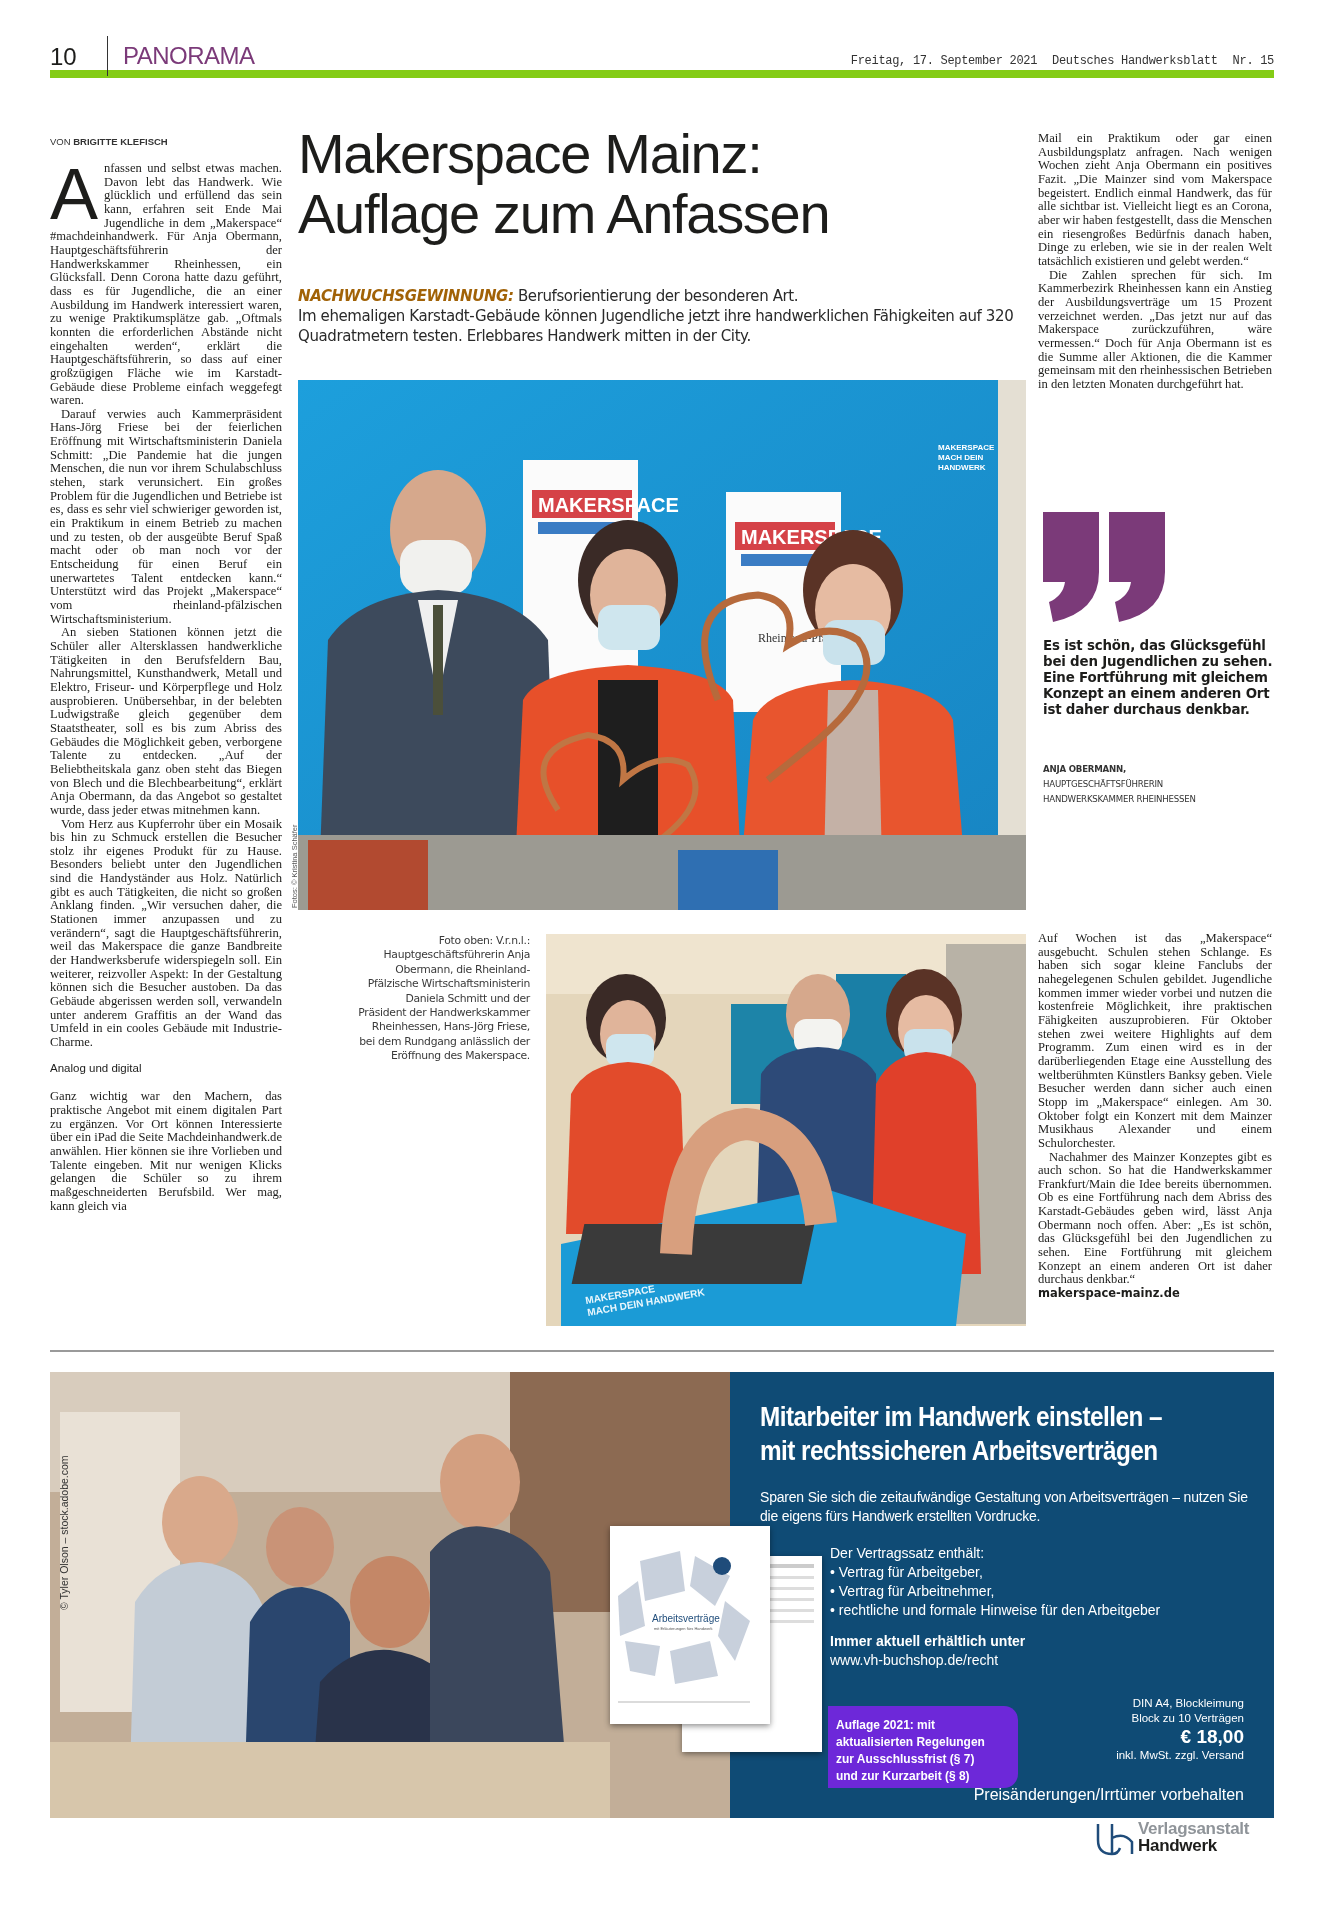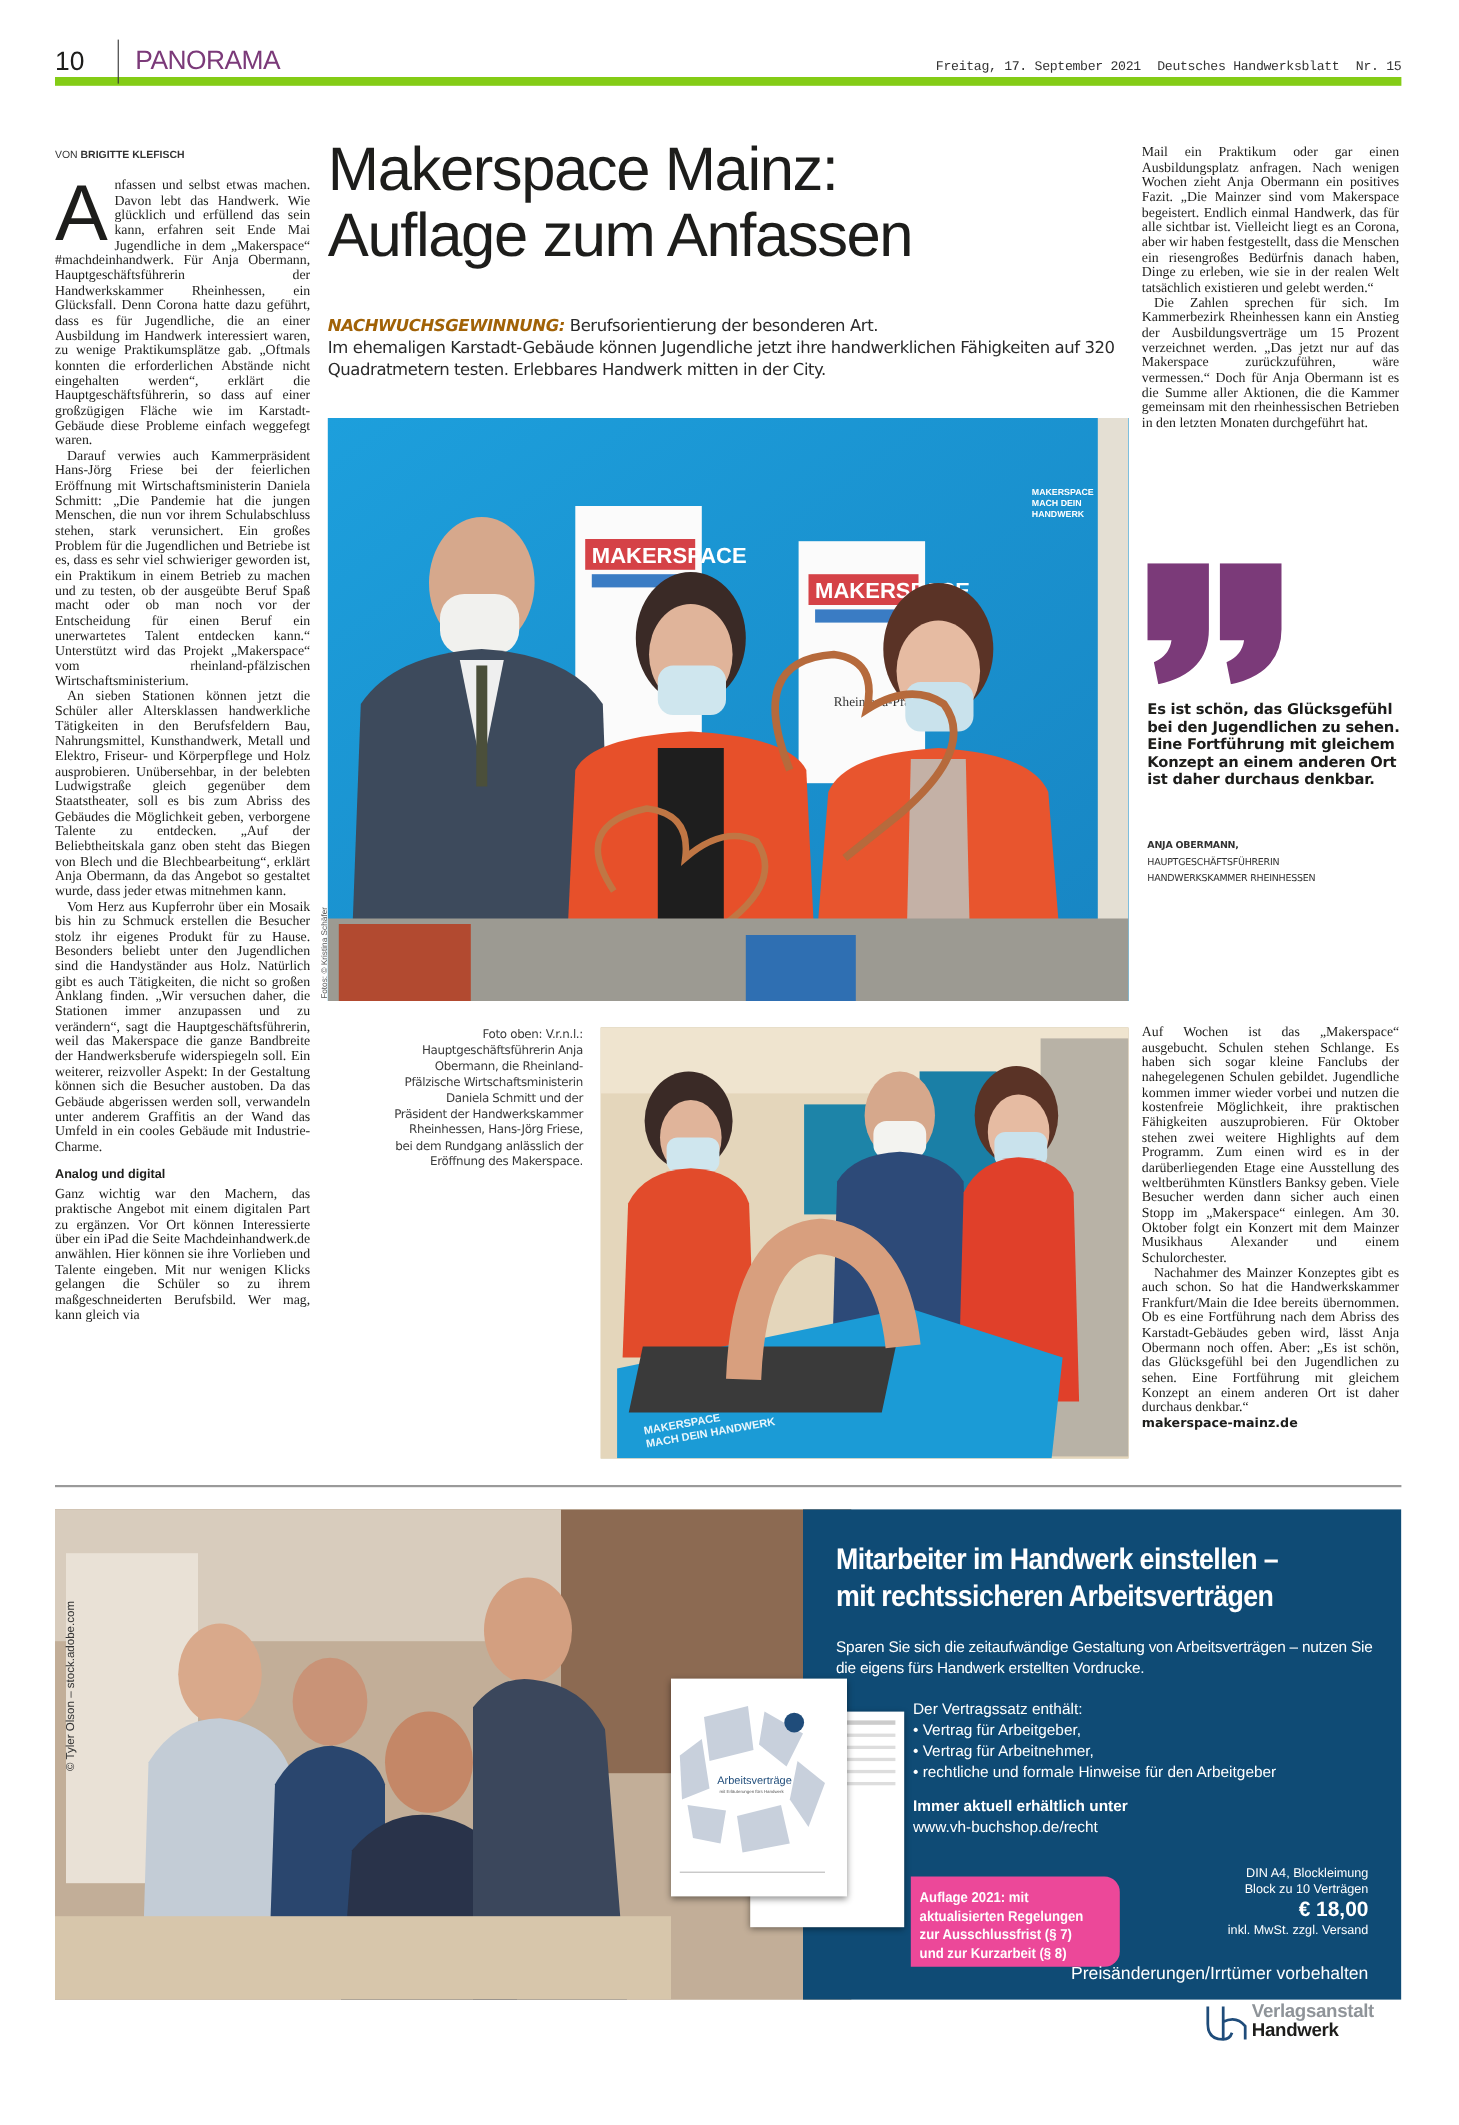--- a/index.html
+++ b/index.html
@@ -14,21 +14,21 @@
   .hdr .meta { position: absolute; right: 0; top: 16px; font-family: Liberation Mono, monospace; font-size: 12px; color: #333; letter-spacing: -0.3px; }
   .hdr .meta span { margin-left: 8px; }
 
   
   .col { position: absolute; font-size: 12.6px; line-height: 13.65px; text-align: justify; hyphens: auto; }
   .col p { text-indent: 11px; }
   .col p.first { text-indent: 0; }
   .byline { position: absolute; left: 50px; top: 136px; font-family: "Liberation Sans", sans-serif; font-size: 9.5px; color: #333; }
   .byline b { font-weight: bold; }
   .dropcap { float: left; font-family: "Liberation Sans", sans-serif; font-size: 72px; line-height: 56px; margin: 4px 6px 0 0; color: #1d1d1b; font-weight: normal; }
-  .subhead { font-family: "Liberation Sans", sans-serif; font-weight: bold; font-size: 11.5px; margin: 12px 0 4px 0; text-indent: 0; }
+  .subhead { font-family: "Liberation Sans", sans-serif; font-weight: normal; font-size: 11.5px; margin: 12px 0 15px 0; text-indent: 0; }
 
   
   .headline { position: absolute; left: 298px; top: 124px; width: 740px; font-family: "Liberation Sans", sans-serif; font-size: 56px; line-height: 60px; color: #1d1d1b; letter-spacing: -1.3px; font-weight: normal; }
   .deck { position: absolute; left: 298px; top: 286px; width: 740px; font-family: "DejaVu Sans", sans-serif; font-size: 15px; line-height: 20px; color: #2a2a2a; letter-spacing: -0.4px; }
   .deck .kicker { color: #a16207; font-weight: bold; font-style: italic; }
 
   
   .photo { position: absolute; overflow: hidden; }
   .photo1 { left: 298px; top: 380px; width: 728px; height: 530px; background: #1b9bd6; }
   .photo2 { left: 546px; top: 934px; width: 480px; height: 392px; background: #d8c8a8; }
@@ -49,21 +49,21 @@
   
   .ad { position: absolute; left: 50px; top: 1372px; width: 1224px; height: 446px; overflow: hidden; }
   .ad-photo { position: absolute; left: 0; top: 0; width: 724px; height: 446px; background: #b9a692; overflow: hidden; }
   .ad-panel { position: absolute; left: 680px; top: 0; width: 544px; height: 446px; background: #0f4b75; color: #ffffff; font-family: "Liberation Sans", sans-serif; }
   .ad-title { position: absolute; left: 30px; top: 28px; width: 500px; font-size: 27px; line-height: 34px; font-weight: bold; letter-spacing: -0.6px; transform: scaleX(0.9); transform-origin: left top; }
   .ad-intro { position: absolute; left: 30px; top: 116px; width: 500px; font-size: 14px; line-height: 19px; letter-spacing: -0.2px; }
   .ad-list { position: absolute; left: 100px; top: 172px; width: 440px; font-size: 14px; line-height: 19px; }
   .ad-list .lh { font-weight: normal; }
   .ad-avail { position: absolute; left: 100px; top: 260px; font-size: 14px; line-height: 19px; }
   .ad-avail .lh { font-weight: bold; }
-  .ad-badge { position: absolute; left: 98px; top: 334px; width: 190px; height: 82px; background: #ec4899; border-radius: 0 14px 14px 0; padding: 10px 0 0 8px; font-size: 13px; line-height: 17px; font-weight: bold; color: #ffffff; transform: none; }
+  .ad-badge { position: absolute; left: 98px; top: 334px; width: 190px; height: 82px; background: #6d28d9; border-radius: 0 14px 14px 0; padding: 10px 0 0 8px; font-size: 13px; line-height: 17px; font-weight: bold; color: #ffffff; transform: none; }
   .ad-badge span { display: block; transform: scaleX(0.92); transform-origin: left top; white-space: nowrap; }
   .ad-price { position: absolute; right: 30px; top: 324px; text-align: right; font-size: 11.5px; line-height: 15px; }
   .ad-price .amt { font-size: 19px; font-weight: bold; line-height: 22px; }
   .ad-price .note { margin-top: 24px; font-size: 16px; }
   .ad-credit { position: absolute; left: 8px; top: 238px; font-family: "Liberation Sans", sans-serif; font-size: 10.5px; color: #333; transform: rotate(-90deg); transform-origin: left top; white-space: nowrap; }
 
   .booklet { position: absolute; background: #ffffff; box-shadow: 0 2px 6px rgba(0,0,0,.45); }
   .logo { position: absolute; left: 1094px; top: 1822px; height: 36px; }
   .logo .l1 { position: absolute; left: 44px; top: -2px; font-family: "Liberation Sans", sans-serif; font-weight: bold; font-size: 17px; color: #8f9499; letter-spacing: -0.3px; line-height: 18px; white-space: nowrap; }
   .logo .l2 { position: absolute; left: 44px; top: 15px; font-family: "Liberation Sans", sans-serif; font-weight: bold; font-size: 17px; color: #1d1d1b; letter-spacing: -0.3px; line-height: 18px; white-space: nowrap; }

